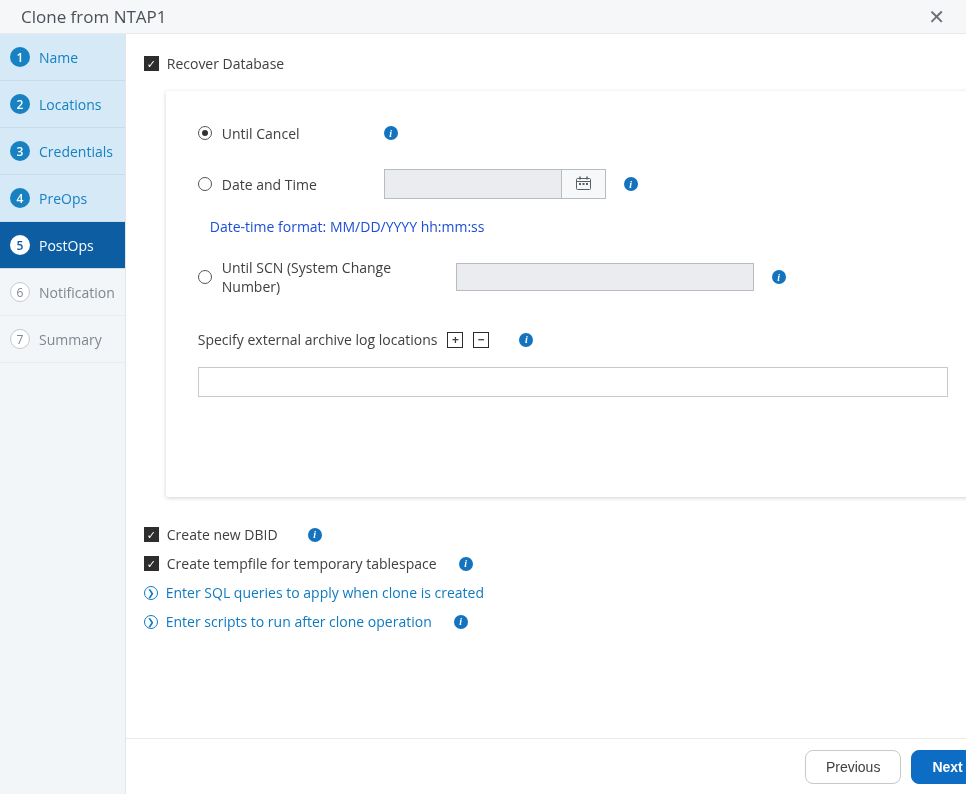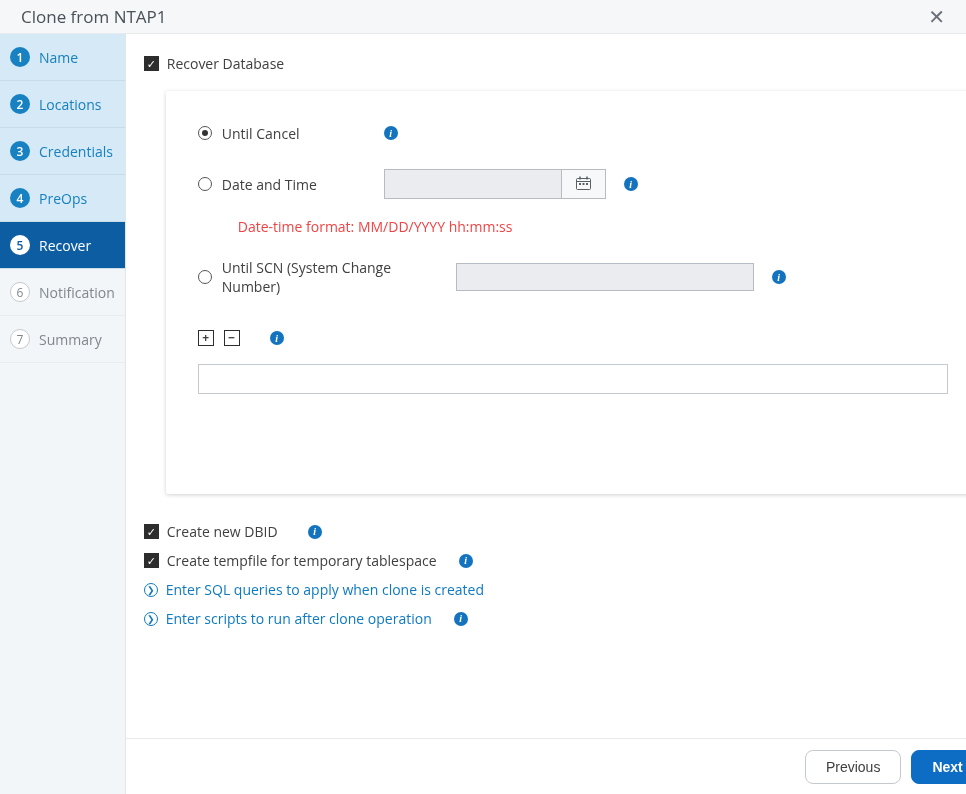--- a/index.html
+++ b/index.html
@@ -185,23 +185,23 @@
   .date-input-group .btn-part {
     width: 44px;
     border-left: 1px solid #b6bcc2;
     background: #f6f8fa;
     display: flex; align-items: center; justify-content: center;
     font-size: 14px;
     color: #5a5f64;
     cursor: pointer;
   }
   .hint-line {
-    margin-left: 40px;
+    margin-left: 12px;
     margin-bottom: 22px;
-    color: #ef4444;
+    color: #1d4ed8;
   }
   .scn-input {
     width: 298px; height: 28px;
     border: 1px solid #b6bcc2;
     background: #eaecef;
     padding: 0 8px;
     font-size: 13px;
   }
   .archive-line {
     display: flex;
@@ -292,21 +292,21 @@
     <div class="wizard-step">
       <span class="num">3</span>
       <span class="label">Credentials</span>
     </div>
     <div class="wizard-step">
       <span class="num">4</span>
       <span class="label">PreOps</span>
     </div>
     <div class="wizard-step current">
       <span class="num">5</span>
-      <span class="label">Recover</span>
+      <span class="label">PostOps</span>
     </div>
     <div class="wizard-step upcoming">
       <span class="num">6</span>
       <span class="label">Notification</span>
     </div>
     <div class="wizard-step upcoming">
       <span class="num">7</span>
       <span class="label">Summary</span>
     </div>
   </nav>
@@ -358,20 +358,21 @@
         <div class="option-row" style="margin-bottom:34px;">
           <div class="radio-wrap" style="width:240px;">
             <span class="radio"></span>
             <span>Until SCN (System Change Number)</span>
           </div>
           <input class="scn-input" type="text" value="" style="">
           <span class="info">i</span>
         </div>
 
         <div class="archive-line">
+          <span>Specify external archive log locations</span>
           <span class="mini-btn">
             <span>+</span>
           </span>
           <span class="mini-btn">
             <span>−</span>
           </span>
           <span style="width:10px;"></span>
           <span class="info">i</span>
         </div>
 

